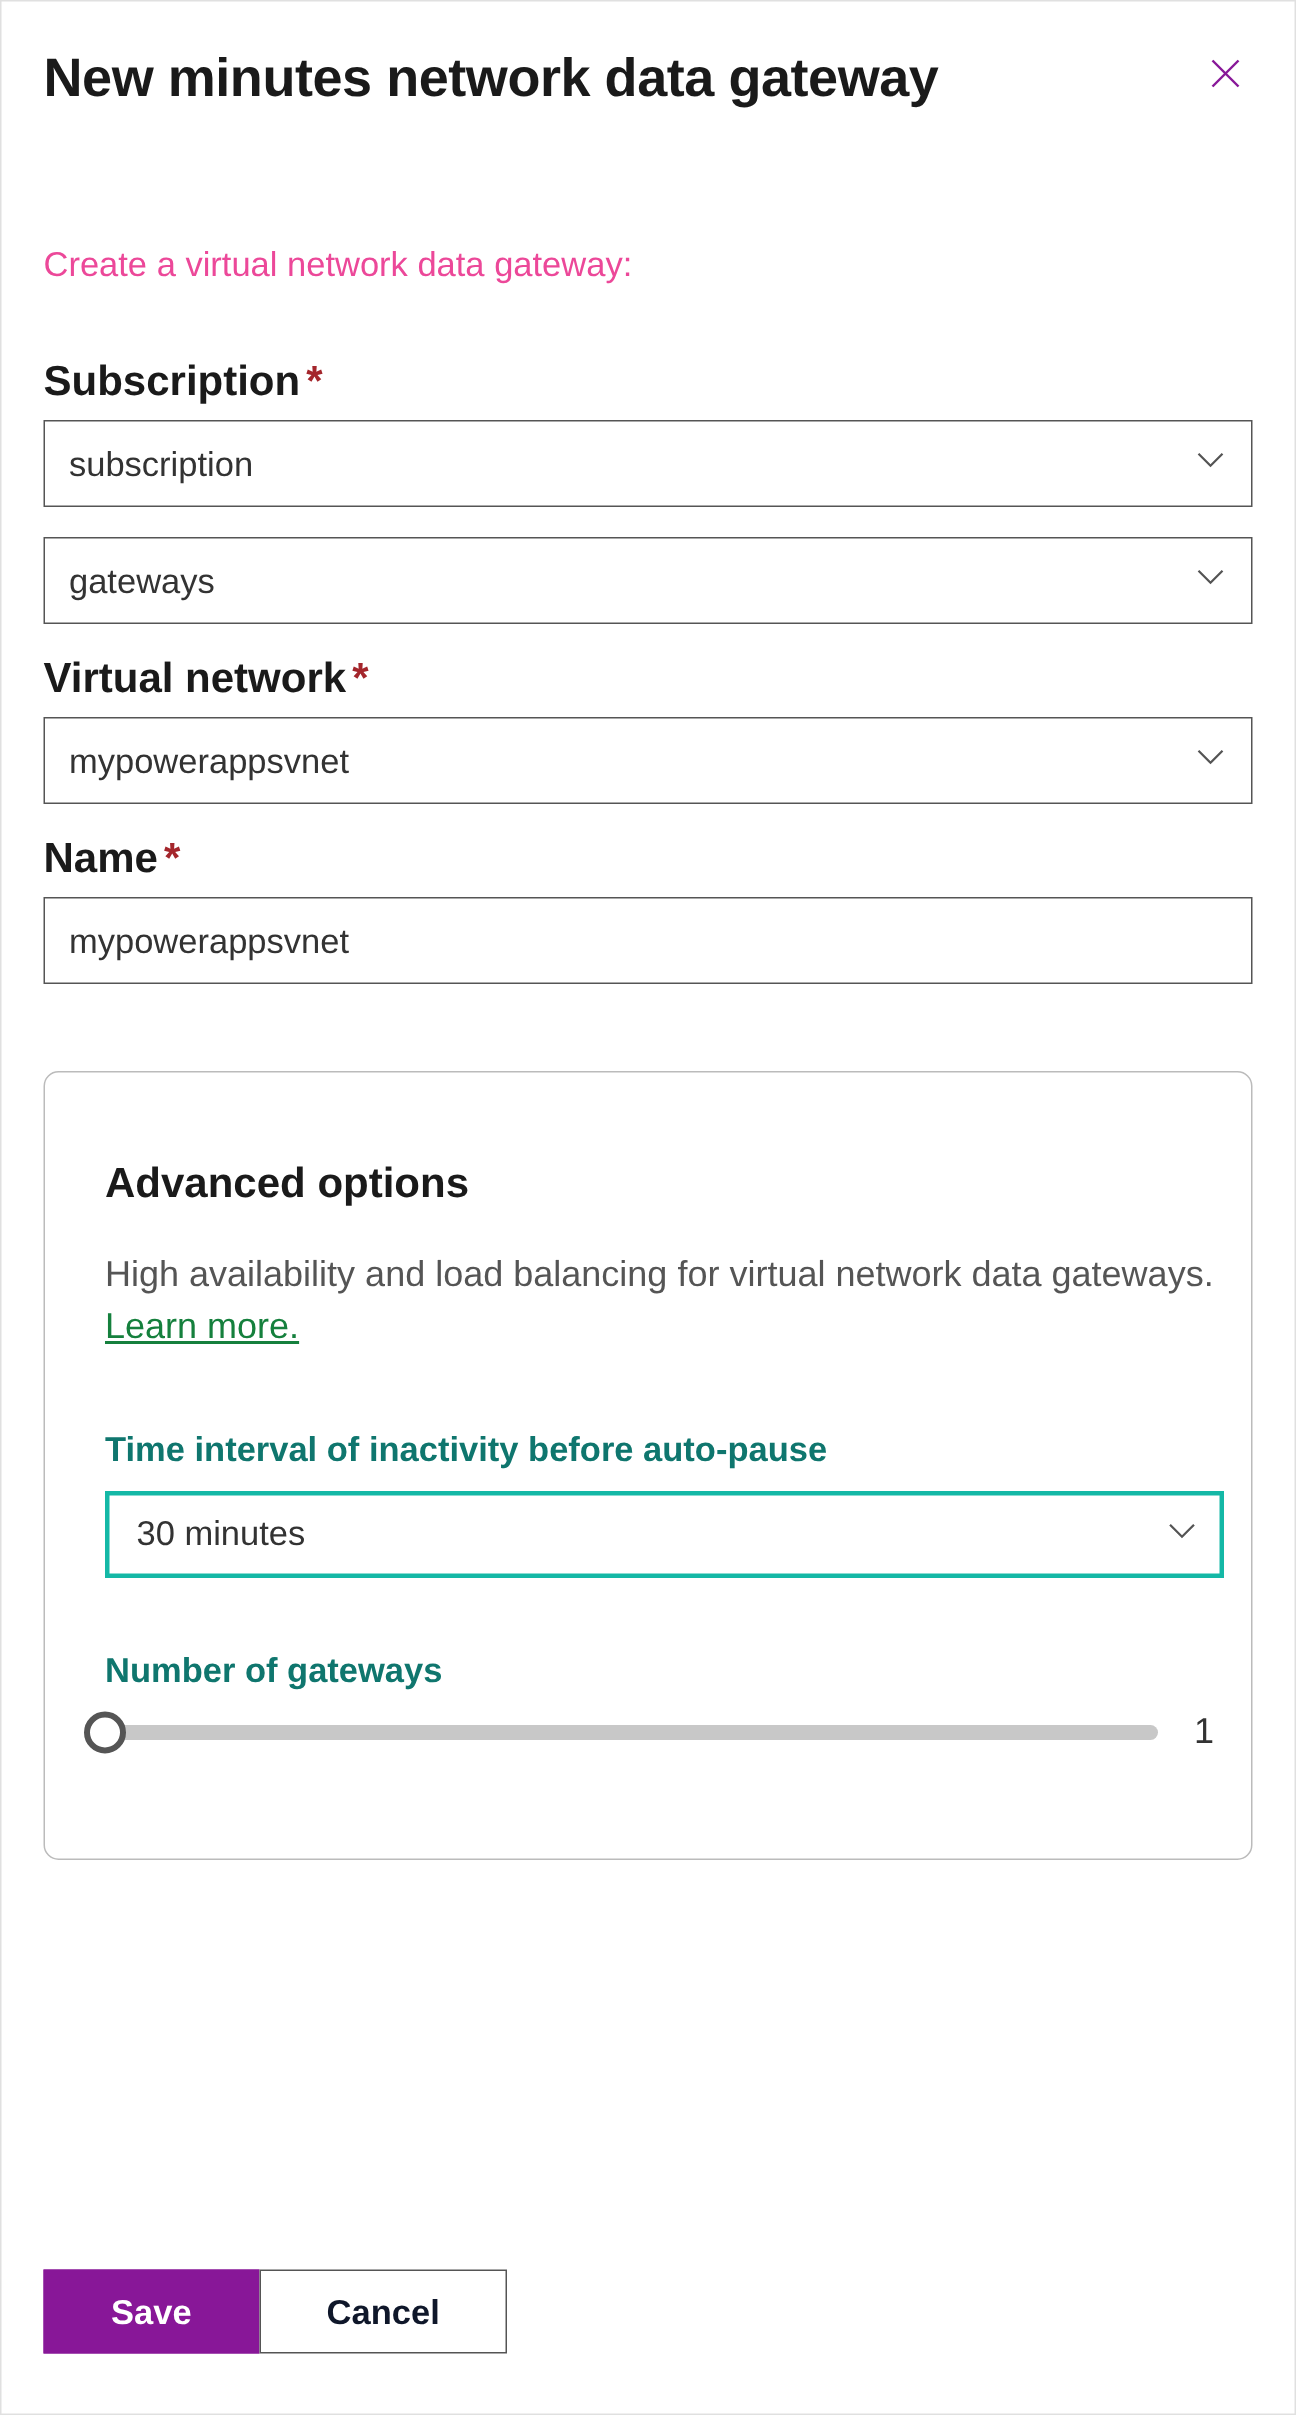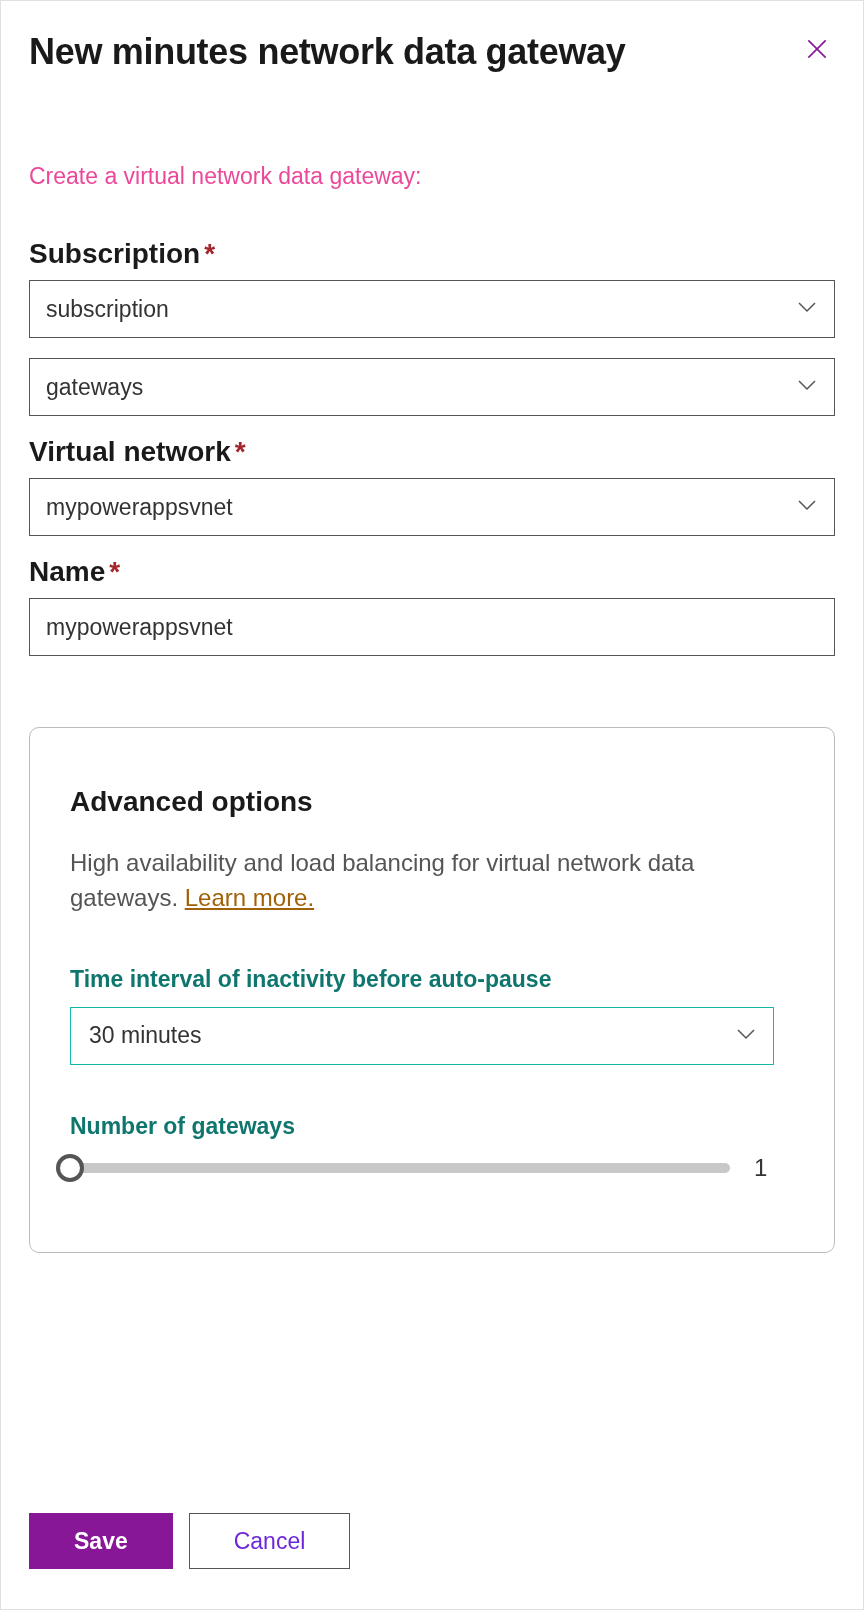--- a/index.html
+++ b/index.html
@@ -92,56 +92,56 @@
       pointer-events: none;
       color: #555;
     }
     .chevron svg {
       width: 20px;
       height: 14px;
     }
     .advanced-box {
       border: 1px solid #bbb;
       border-radius: 10px;
-      padding: 58px 60px 70px 40px;
-      margin-top: 51px;
+      padding: 58px 18px 70px 40px;
+      margin-top: 38px;
     }
     .advanced-title {
       font-size: 28px;
       font-weight: 700;
       color: #1a1a1a;
       margin-bottom: 28px;
     }
     .advanced-desc {
       font-size: 24px;
       color: #555;
       line-height: 1.45;
       margin-bottom: 50px;
     }
     .learn-link {
-      color: #a16207;
+      color: #15803d;
       text-decoration: underline;
       cursor: pointer;
     }
     .adv-label {
       display: block;
       font-size: 23px;
       font-weight: 600;
       color: #0f766e;
       margin-bottom: 14px;
     }
     .adv-select-wrap {
       position: relative;
       width: 100%;
       margin-bottom: 48px;
     }
     .adv-select {
       width: 100%;
       height: 58px;
-      border: 1px solid #14b8a6;
+      border: 3px solid #14b8a6;
       padding: 0 50px 0 18px;
       font-size: 23px;
       font-family: inherit;
       background: #fff;
       color: #333;
       outline: none;
       cursor: pointer;
       text-align: left;
     }
     .slider-row {
@@ -172,32 +172,32 @@
     .slider-value {
       font-size: 24px;
       color: #333;
       min-width: 20px;
     }
     .spacer {
       flex: 1;
     }
     .footer {
       display: flex;
-      gap: 16px;
       margin-top: 40px;
     }
     .btn {
       height: 56px;
       padding: 0 44px;
       font-size: 23px;
       font-family: inherit;
       border: 1px solid #555;
       background: #fff;
-      color: #6d28d9;
-      cursor: pointer;
+      color: #0f172a;
+      cursor: pointer;
+      font-weight: bold;
     }
     .btn-primary {
       background: #881798;
       color: #fff;
       border-color: #881798;
       font-weight: 600;
     }
   </style>
 </head>
 <body>

